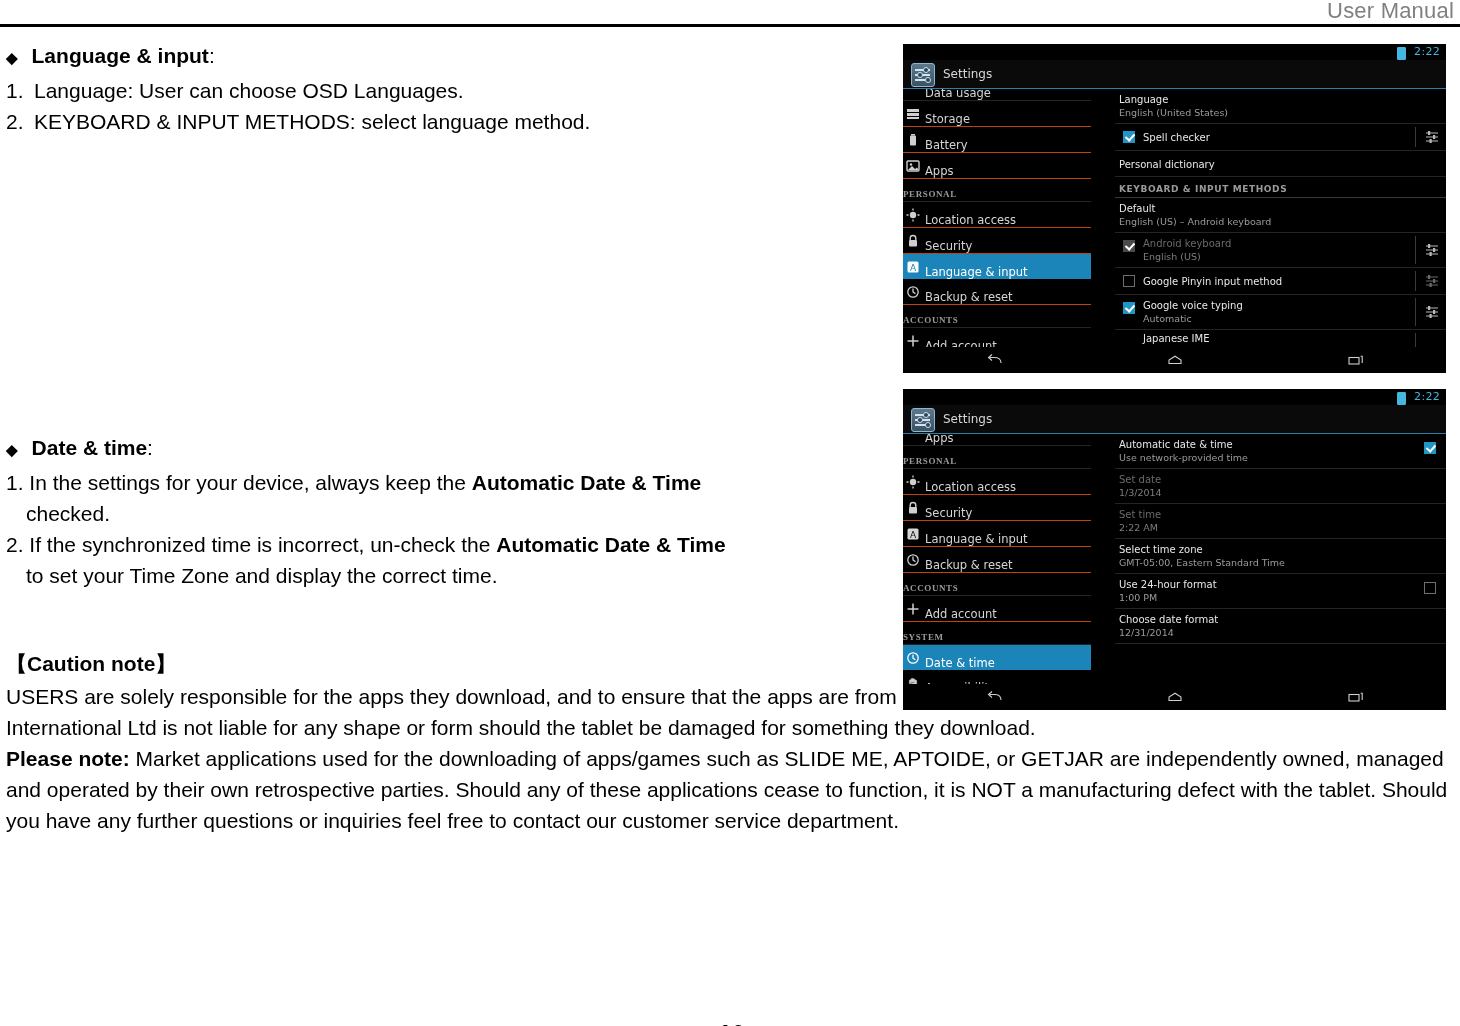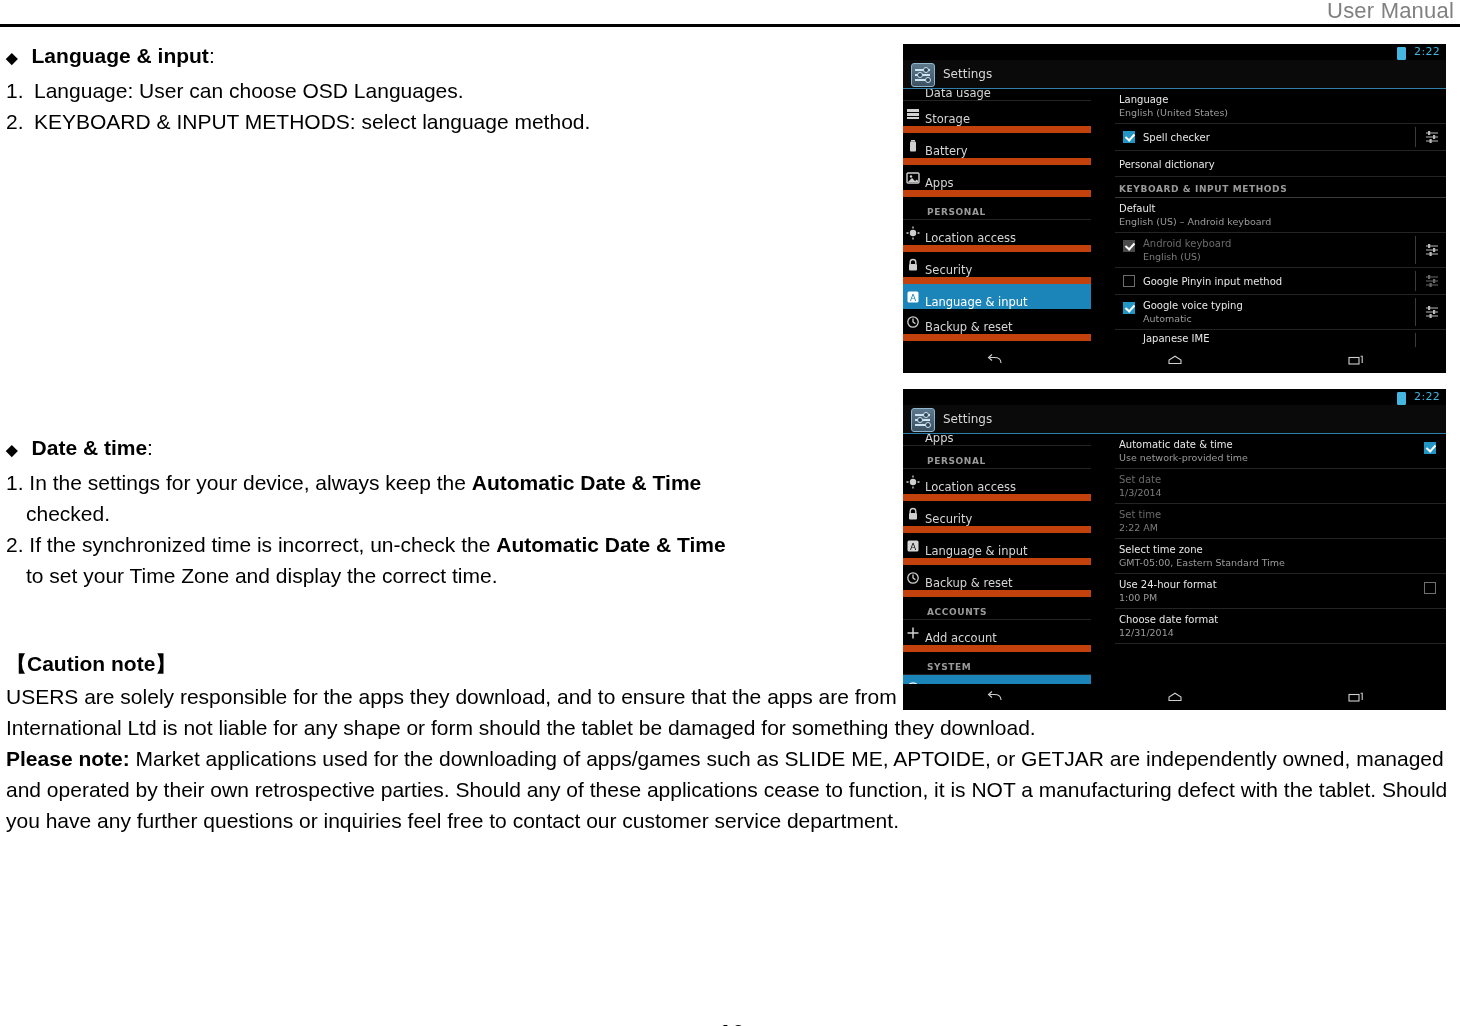--- a/index.html
+++ b/index.html
@@ -119,36 +119,36 @@
     position: absolute; left: 0; top: 44px; width: 100%; height: 1px;
     background: #2d7ea8;
   }
 
   .panes { position: absolute; left: 0; top: 45px; right: 0; bottom: 26px; }
   .pane-left  { position: absolute; left: 0;   top: 0; width: 196px; bottom: 0; overflow: hidden; }
   .pane-right { position: absolute; left: 212px; top: 0; right: 0;  bottom: 0; overflow: hidden; }
 
   .row {
     position: relative; height: 25px; padding-left: 22px;
-    border-bottom: 7px solid #c2410c;
+    border-bottom: 1px solid #c2410c;
     display: flex; align-items: center;
   }
   .row.clip-top { height: 11px; overflow: hidden; border-bottom: 1px solid #242424; }
   .row .lbl { font-size: 11.5px; color: #d5d5d5; white-space: nowrap; }
   .row .ico {
     position: absolute; left: 3px; top: 50%; transform: translateY(-50%);
     width: 14px; height: 14px; color: #cfcfcf;
   }
   .row.sel { background: #1b84b8; border-bottom: none; }
   .row.sel .lbl { color: #ffffff; }
 
   .hdr-cat {
-    height: 20px; padding-left: 24px; display: flex; align-items: flex-end;
+    height: 20px; padding-left: 0; display: flex; align-items: flex-end;
     font-size: 9px; letter-spacing: .6px; color: #9a9a9a; font-weight: bold;
-    border-bottom: 1px solid #242424; padding-bottom: 2px;
+    border-bottom: 1px solid #242424; padding-bottom: 2px; font-family: Liberation Serif, serif;
   }
   .pane-left .row, .pane-left .hdr-cat { margin-right: 8px; align-items: flex-end; }
 
   .r-row {
     position: relative; padding: 4px 0 4px 4px;
     border-bottom: 1px solid #242424; min-height: 25px;
     box-sizing: border-box;
   }
   .r-row .t1 { font-size: 10px; color: #e8e8e8; line-height: 14px; }
   .r-row .t2 { font-size: 9.5px; color: #9b9b9b; line-height: 12px; }

